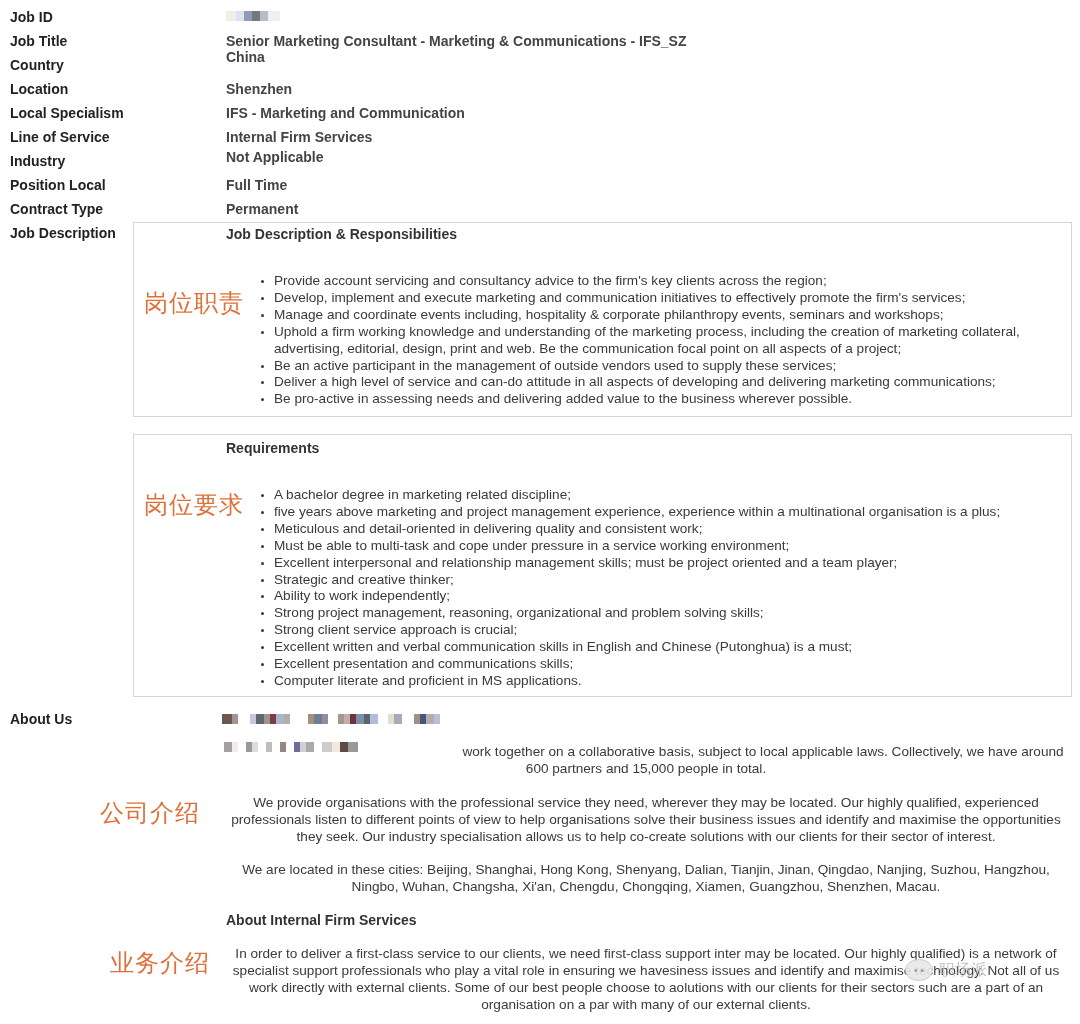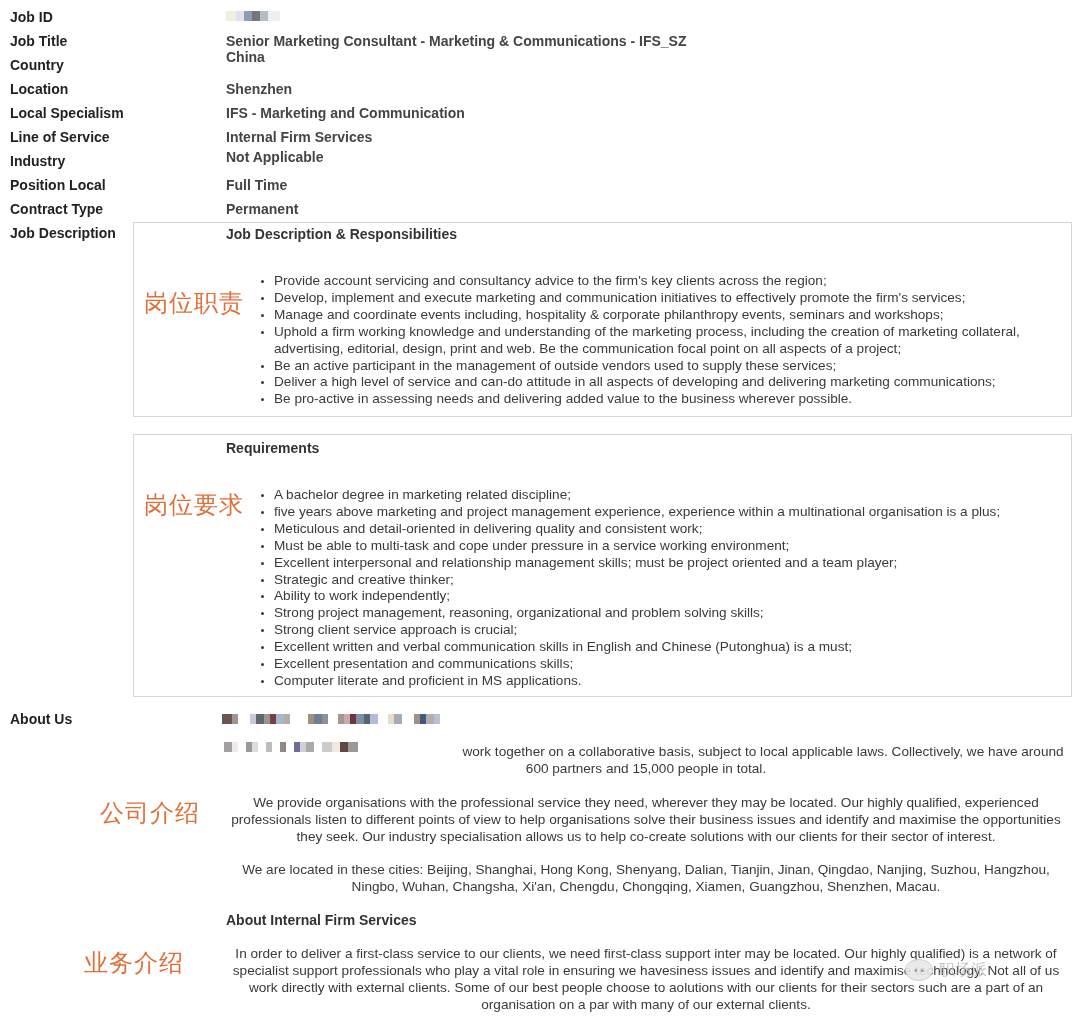--- a/index.html
+++ b/index.html
@@ -170,19 +170,19 @@
     <span style="width:8px;background:#5c4a44"></span>
     <span style="width:10px;background:#999"></span>
 </div>
 <p class="para" style="top:744px;text-indent:234px">work together on a collaborative basis, subject to local applicable laws. Collectively, we have around 600 partners and 15,000 people in total.</p>
 
 <div class="cn-tag" style="left:100px;top:797px">公司介绍</div>
 <p class="para" style="top:795px">We provide organisations with the professional service they need, wherever they may be located. Our highly qualified, experienced professionals listen to different points of view to help organisations solve their business issues and identify and maximise the opportunities they seek. Our industry specialisation allows us to help co-create solutions with our clients for their sector of interest.</p>
 <p class="para" style="top:862px">We are located in these cities: Beijing, Shanghai, Hong Kong, Shenyang, Dalian, Tianjin, Jinan, Qingdao, Nanjing, Suzhou, Hangzhou, Ningbo, Wuhan, Changsha, Xi'an, Chengdu, Chongqing, Xiamen, Guangzhou, Shenzhen, Macau.</p>
 
 <div class="subhead" style="top:912px">About Internal Firm Services</div>
-<div class="cn-tag" style="left:84px;top:947px">业务介绍</div>
+<div class="cn-tag" style="left:110px;top:947px">业务介绍</div>
 <p class="para" style="top:946px">In order to deliver a first-class service to our clients, we need first-class support inter may be located. Our highly qualified) is a network of specialist support professionals who play a vital role in ensuring we havesiness issues and identify and maximise technology. Not all of us work directly with external clients. Some of our best people choose to aolutions with our clients for their sectors such are a part of an organisation on a par with many of our external clients.</p>
 
 <div class="watermark">
   <span class="wm-icon">• •</span>
   <span>职场派</span>
 </div>
 
 </body></html>

